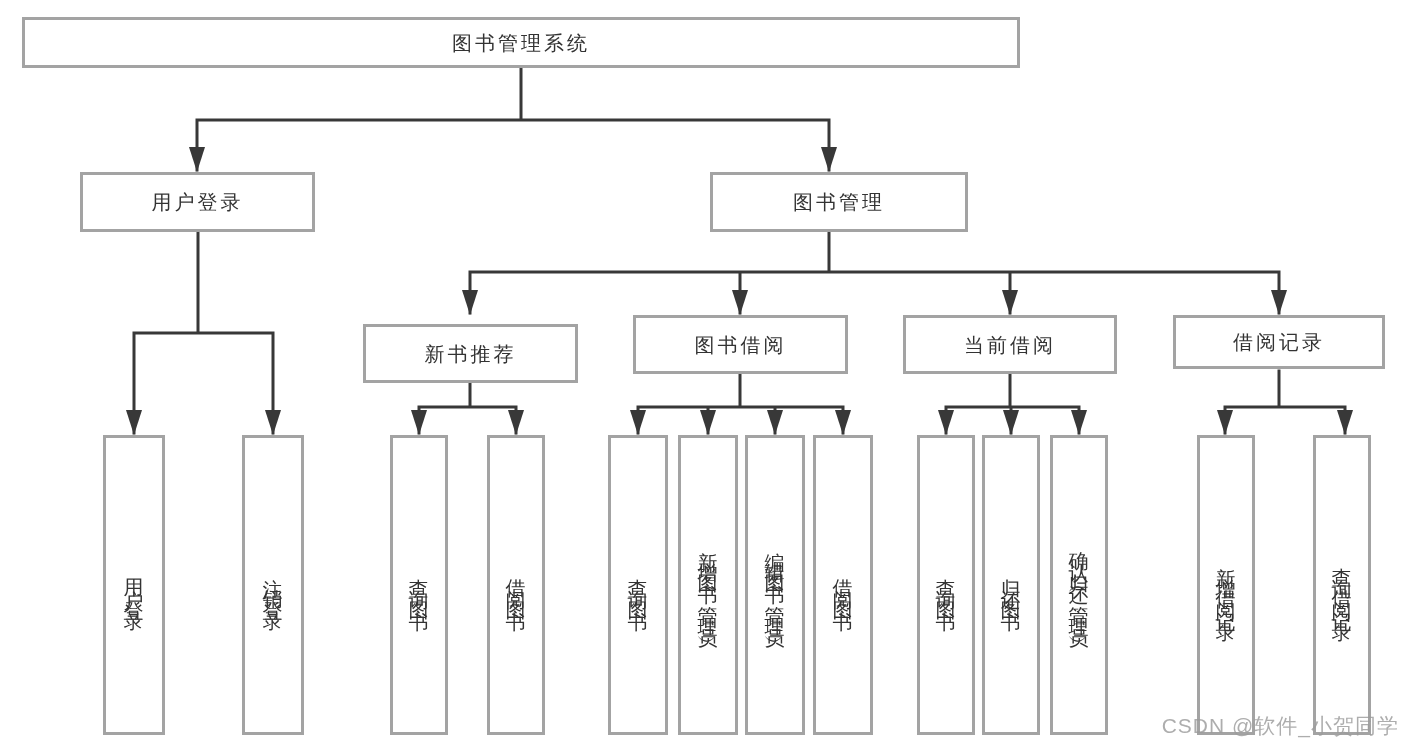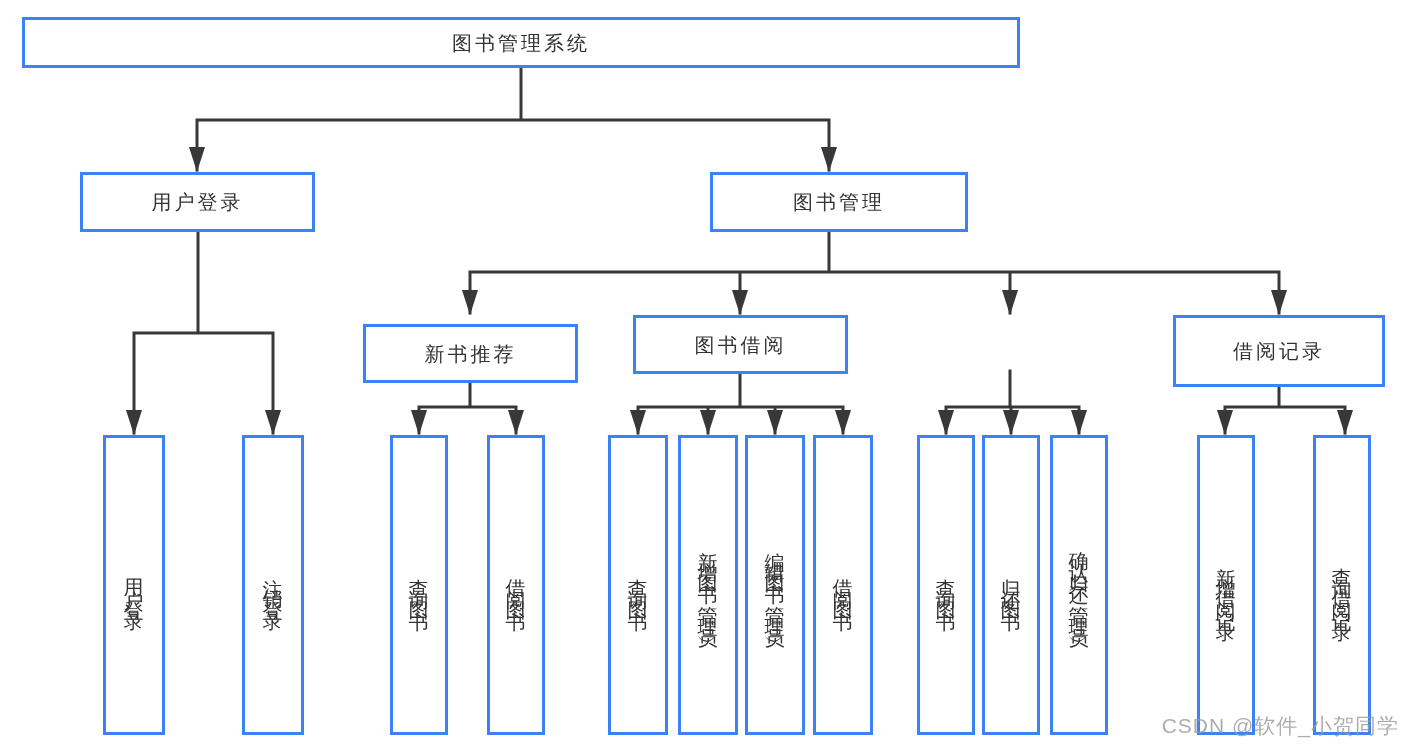--- a/index.html
+++ b/index.html
@@ -18,21 +18,21 @@
   .connectors {
     position: absolute;
     left: 0;
     top: 0;
     z-index: 1;
   }
   .node {
     position: absolute;
     box-sizing: border-box;
     background: #ffffff;
-    border: 3px solid #3b82f6;
+    border: 3px solid #a3a3a3;
     display: flex;
     align-items: center;
     justify-content: center;
     z-index: 2;
     color: #333333;
   }
   .node.h span {
     font-size: 20px;
     letter-spacing: 3px;
     white-space: nowrap;
@@ -105,21 +105,24 @@
   <div class="node h" style="left:710px; top:172px; width:258px; height:60px;">
     <span>图书管理</span>
   </div>
 
   <div class="node h" style="left:363px; top:324px; width:215px; height:59px;">
     <span>新书推荐</span>
   </div>
   <div class="node h" style="left:633px; top:315px; width:215px; height:59px;align-items:center;">
     <span>图书借阅</span>
   </div>
-  <div class="node h" style="left:1173px; top:315px; width:212px; height:72px;text-align:center;">
+  <div class="node h" style="left:903px; top:315px; width:214px; height:59px;">
+    <span>当前借阅</span>
+  </div>
+  <div class="node h" style="left:1173px; top:315px; width:212px; height:54px;text-align:center;">
     <span>借阅记录</span>
   </div>
 
   <div class="node v" style="left:103px; top:435px; width:62px; height:300px;">
     <span>用户登录</span>
   </div>
   <div class="node v" style="left:242px; top:435px; width:62px; height:300px;">
     <span>注销登录</span>
   </div>
 

